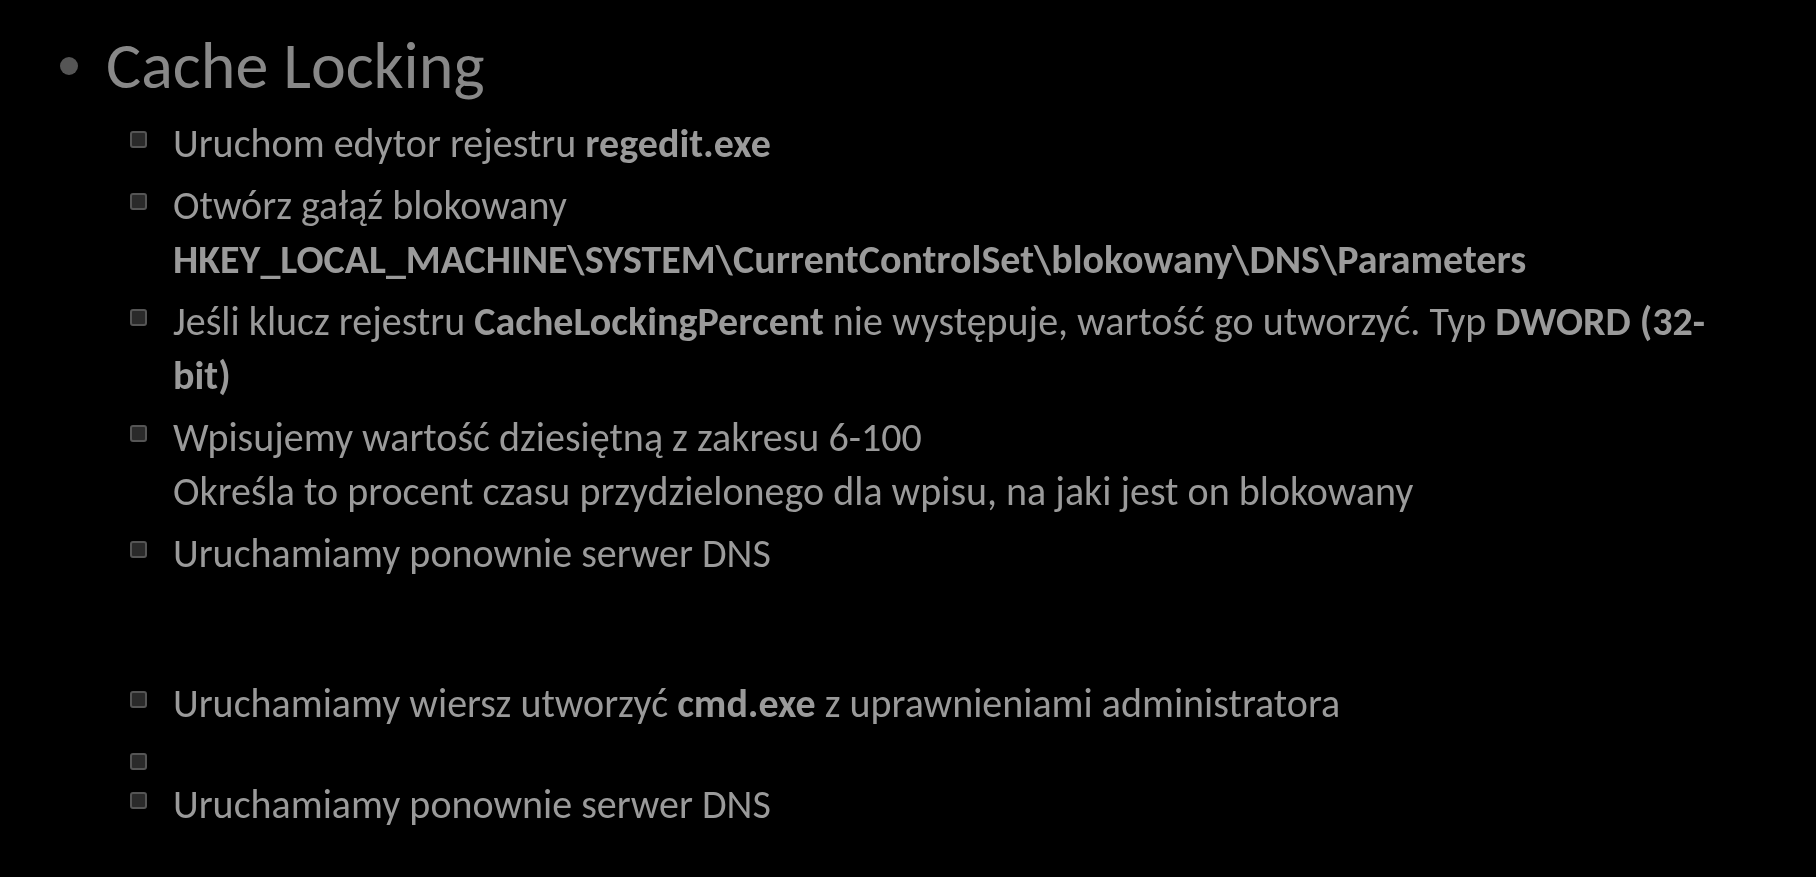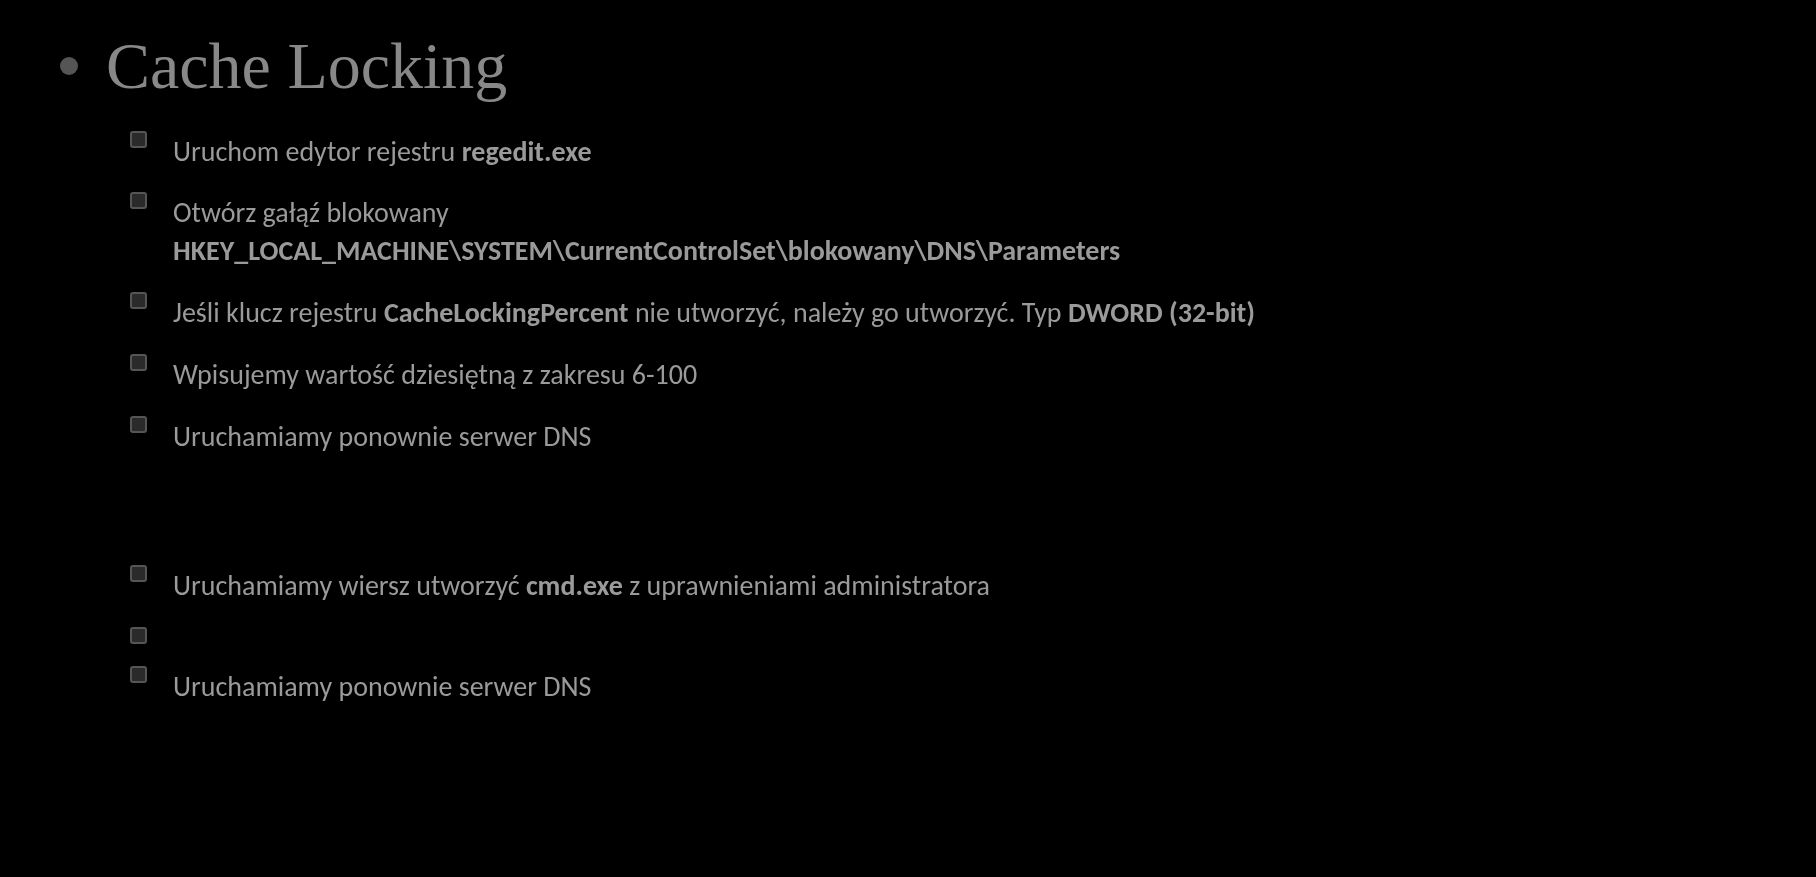--- a/index.html
+++ b/index.html
@@ -28,21 +28,20 @@
     height: 18px;
     background: #555;
     border-radius: 50%;
     flex-shrink: 0;
   }
   .heading {
     font-size: 66px;
     font-weight: 300;
     color: #888;
     line-height: 1.1;
-    font-family: Liberation Serif, serif;
   }
   ul.sub {
     list-style: none;
     margin: 0 0 0 60px;
     padding: 0;
   }
   ul.sub li {
     display: flex;
     align-items: flex-start;
     gap: 26px;
@@ -51,25 +50,24 @@
   .small-bullet {
     width: 13px;
     height: 13px;
     border: 2px solid #555;
     border-radius: 3px;
     margin-top: 14px;
     flex-shrink: 0;
     background: #2a2a2a;
   }
   .item-text {
-    font-size: 28px;
+    font-size: 40px;
     line-height: 1.35;
     color: #9a9a9a;
     font-weight: 300;
-    margin-top: 16px;
   }
   .item-text b {
     font-weight: 600;
     color: #9a9a9a;
   }
   .gap {
     height: 80px;
   }
 </style>
 </head>
@@ -95,28 +93,29 @@
       <div class="small-bullet"></div>
       <div class="item-text">
         <span>Otwórz gałąź blokowany</span><br>
         <b>HKEY_LOCAL_MACHINE\SYSTEM\CurrentControlSet\blokowany\DNS\Parameters</b>
       </div>
     </li>
 
     <li>
       <div class="small-bullet"></div>
       <div class="item-text">
-        <span>Jeśli klucz rejestru </span><b>CacheLockingPercent</b><span> nie utworzyć, należy go utworzyć. Typ </span><b>DWORD (32-bit)</b>
+        <span>Jeśli klucz rejestru </span><b>CacheLockingPercent</b><span> nie występuje, wartość go utworzyć. Typ </span><b>DWORD (32-bit)</b>
       </div>
     </li>
 
     <li>
       <div class="small-bullet"></div>
       <div class="item-text">
         <span>Wpisujemy wartość dziesiętną z zakresu 6-100</span><br>
+        <span>Określa to procent czasu przydzielonego dla wpisu, na jaki jest on blokowany</span>
       </div>
     </li>
 
     <li>
       <div class="small-bullet"></div>
       <div class="item-text">Uruchamiamy ponownie serwer DNS</div>
     </li>
 
   </ul>
 

